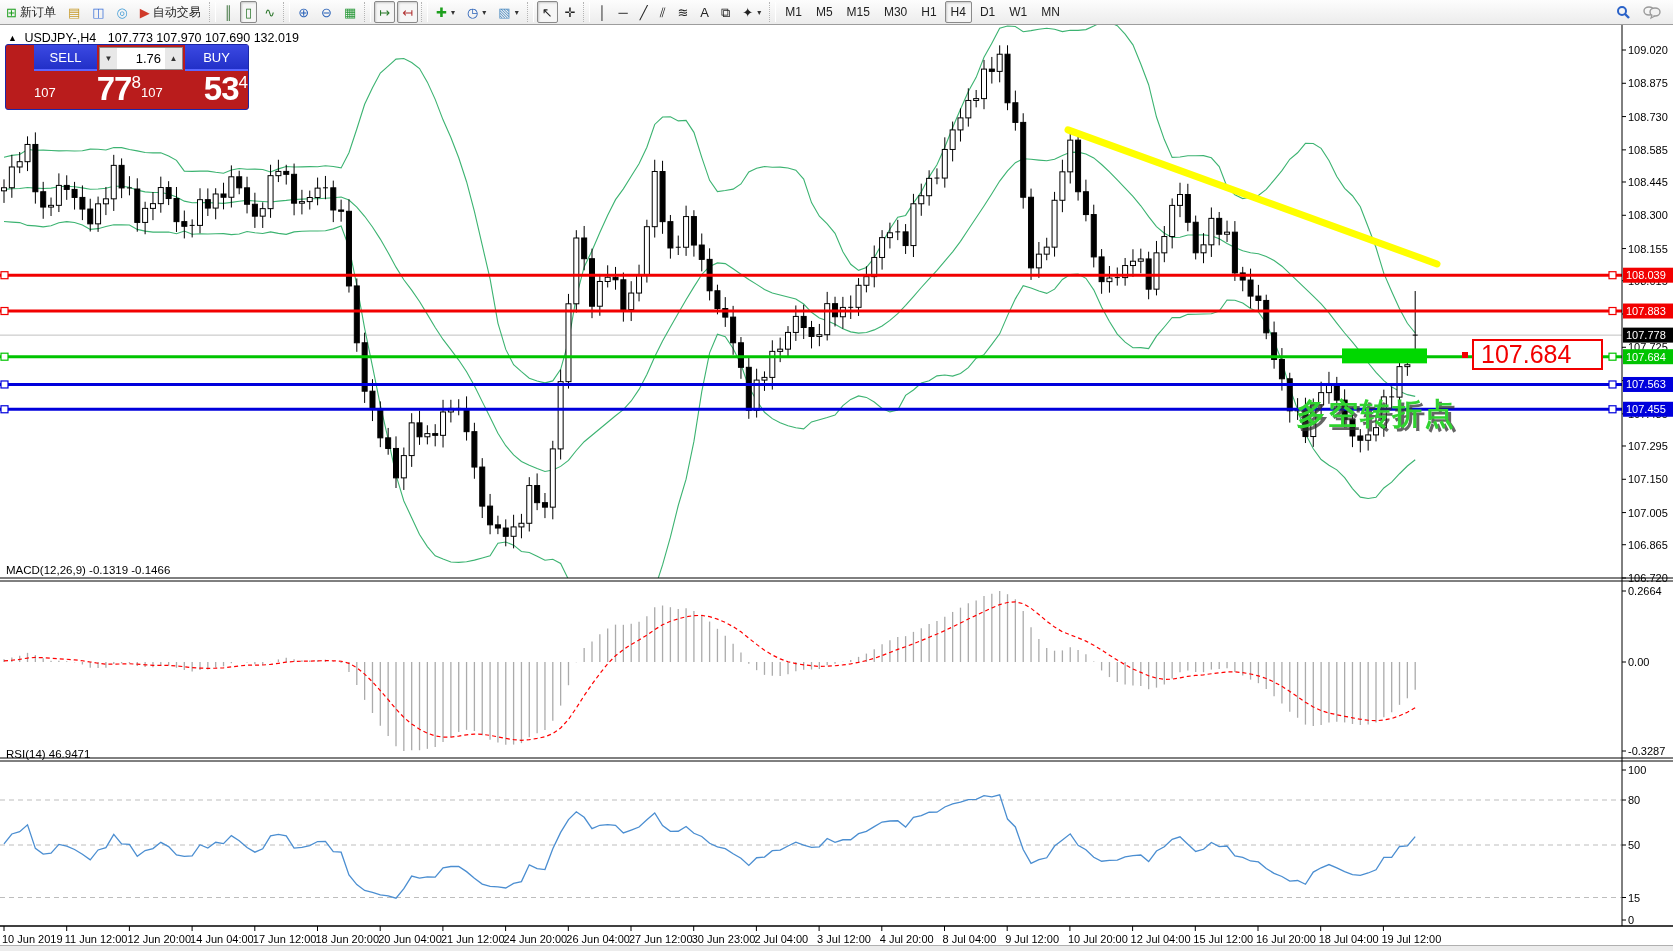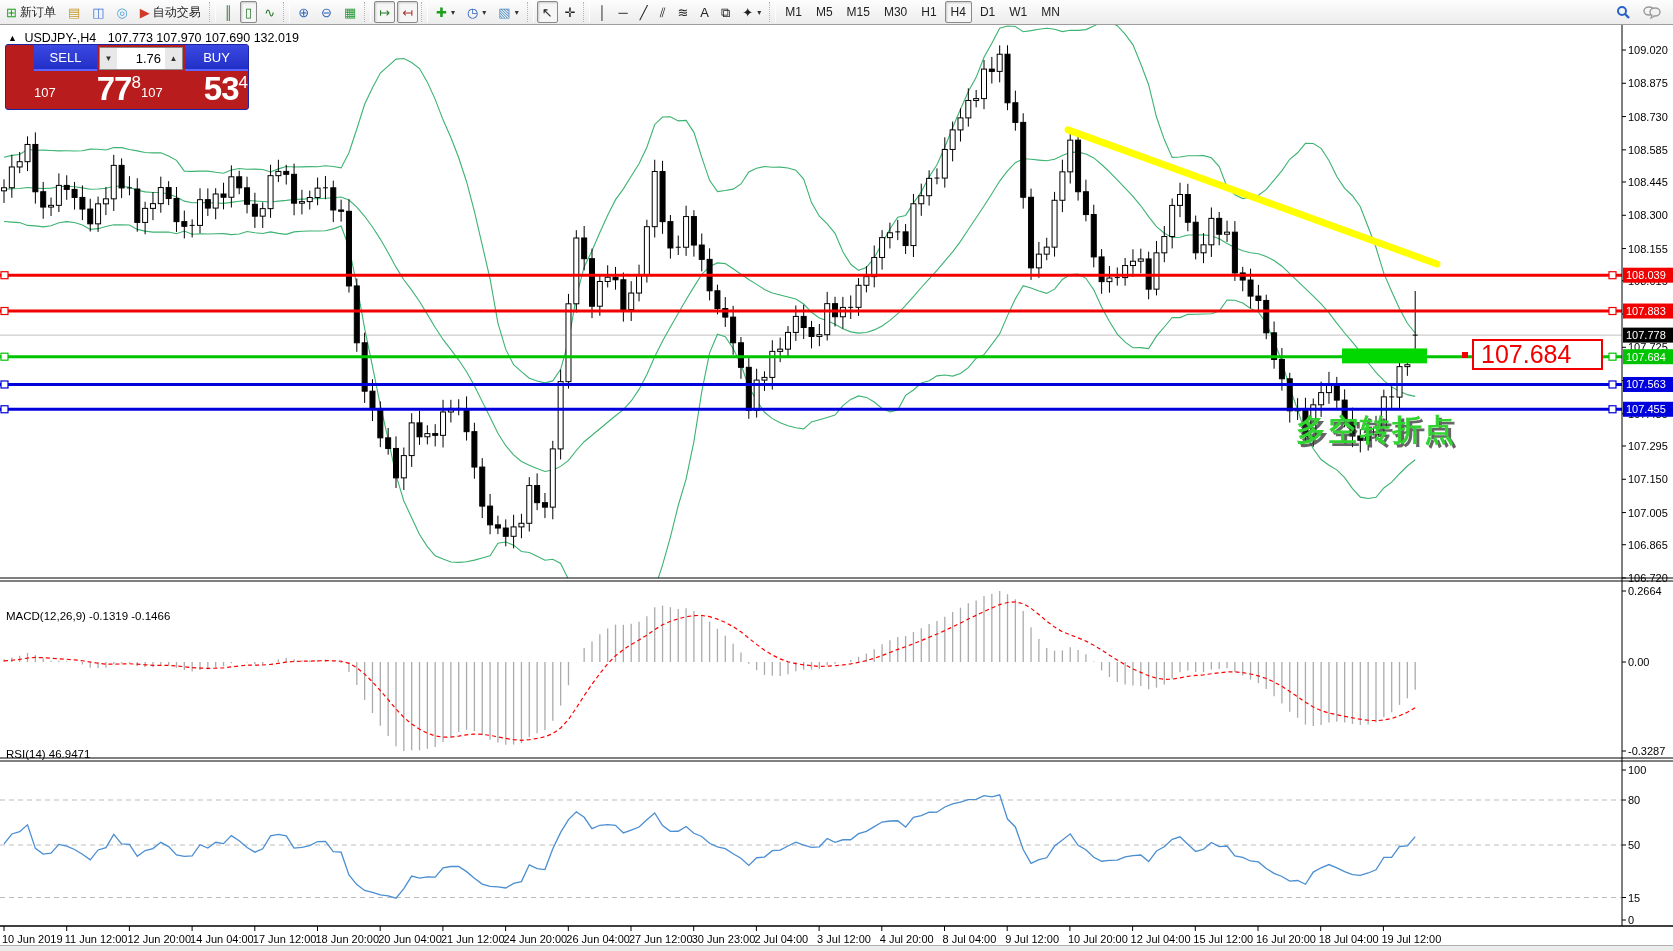--- a/index.html
+++ b/index.html
@@ -37,21 +37,21 @@
   .tp-price{flex:1;display:flex;align-items:flex-end;justify-content:center;padding-bottom:2px;cursor:pointer;}
   .tp-price .small{font-size:13px;line-height:24px;margin-right:2px;}
   .tp-price .big{font-size:33px;line-height:33px;font-weight:600;letter-spacing:-1px;margin-left:39px;}
   .tp-price .sup{font-size:17px;line-height:17px;align-self:flex-start;margin-top:2px;}
   #tp-div{width:2px;background:#4a57e8;}
   
   .ind-label{position:absolute;left:6px;font-size:11.5px;color:#000;z-index:5;}
   
   #callout{position:absolute;left:1472px;top:315px;width:120px;height:27px;border:2px solid #f20000;background:#fff;
     color:#f20000;font-size:25px;line-height:27px;padding-left:7px;z-index:6;}
-  #note{position:absolute;left:1296px;top:386px;font-size:30px;font-weight:bold;color:#30d330;
+  #note{position:absolute;left:1296px;top:370px;font-size:30px;font-weight:bold;color:#30d330;
     text-shadow:3px 3px 0 rgba(50,50,50,.75);z-index:6;letter-spacing:2px;}
   #callout-handle{position:absolute;left:1462px;top:328px;width:6px;height:6px;background:#f20000;z-index:6;}
   
   #bottom-strip{position:absolute;left:0;top:945px;width:1673px;height:6px;background:#ececec;border-top:1px solid #b0b0b0;}
 </style>
 </head>
 <body>
 <div id="app">
 
   <div id="toolbar">
@@ -904,21 +904,21 @@
         </div>
         <div id="tp-div"></div>
         <div class="tp-price">
           <span class="small">107</span>
             <span class="big">53</span>
             <span class="sup">4</span>
         </div>
       </div>
     </div>
 
-    <div class="ind-label" style="top:586px">MACD(12,26,9) -0.1319 -0.1466</div>
+    <div class="ind-label" style="top:540px">MACD(12,26,9) -0.1319 -0.1466</div>
     <div class="ind-label" style="top:724px">RSI(14) 46.9471</div>
 
     <div id="callout">107.684</div>
     <div id="callout-handle"></div>
     <div id="note">多空转折点</div>
   </div>
 
   <div id="bottom-strip"></div>
 </div>
 

